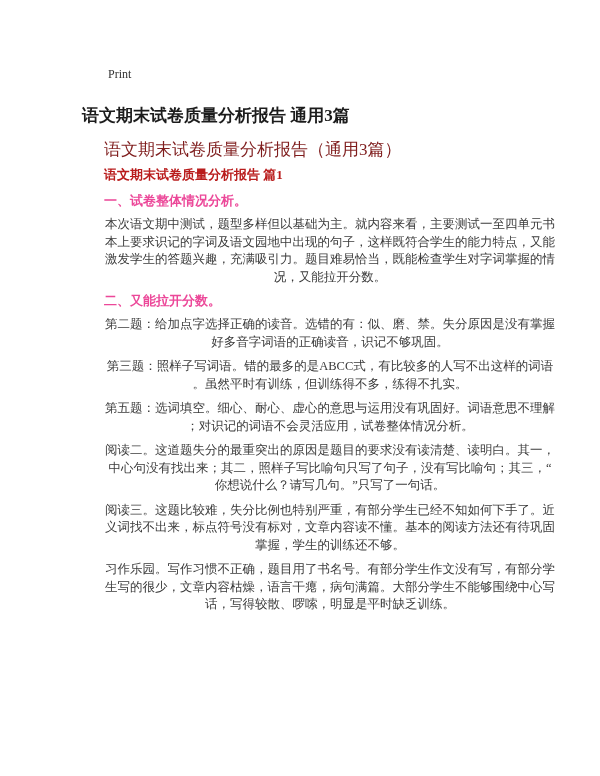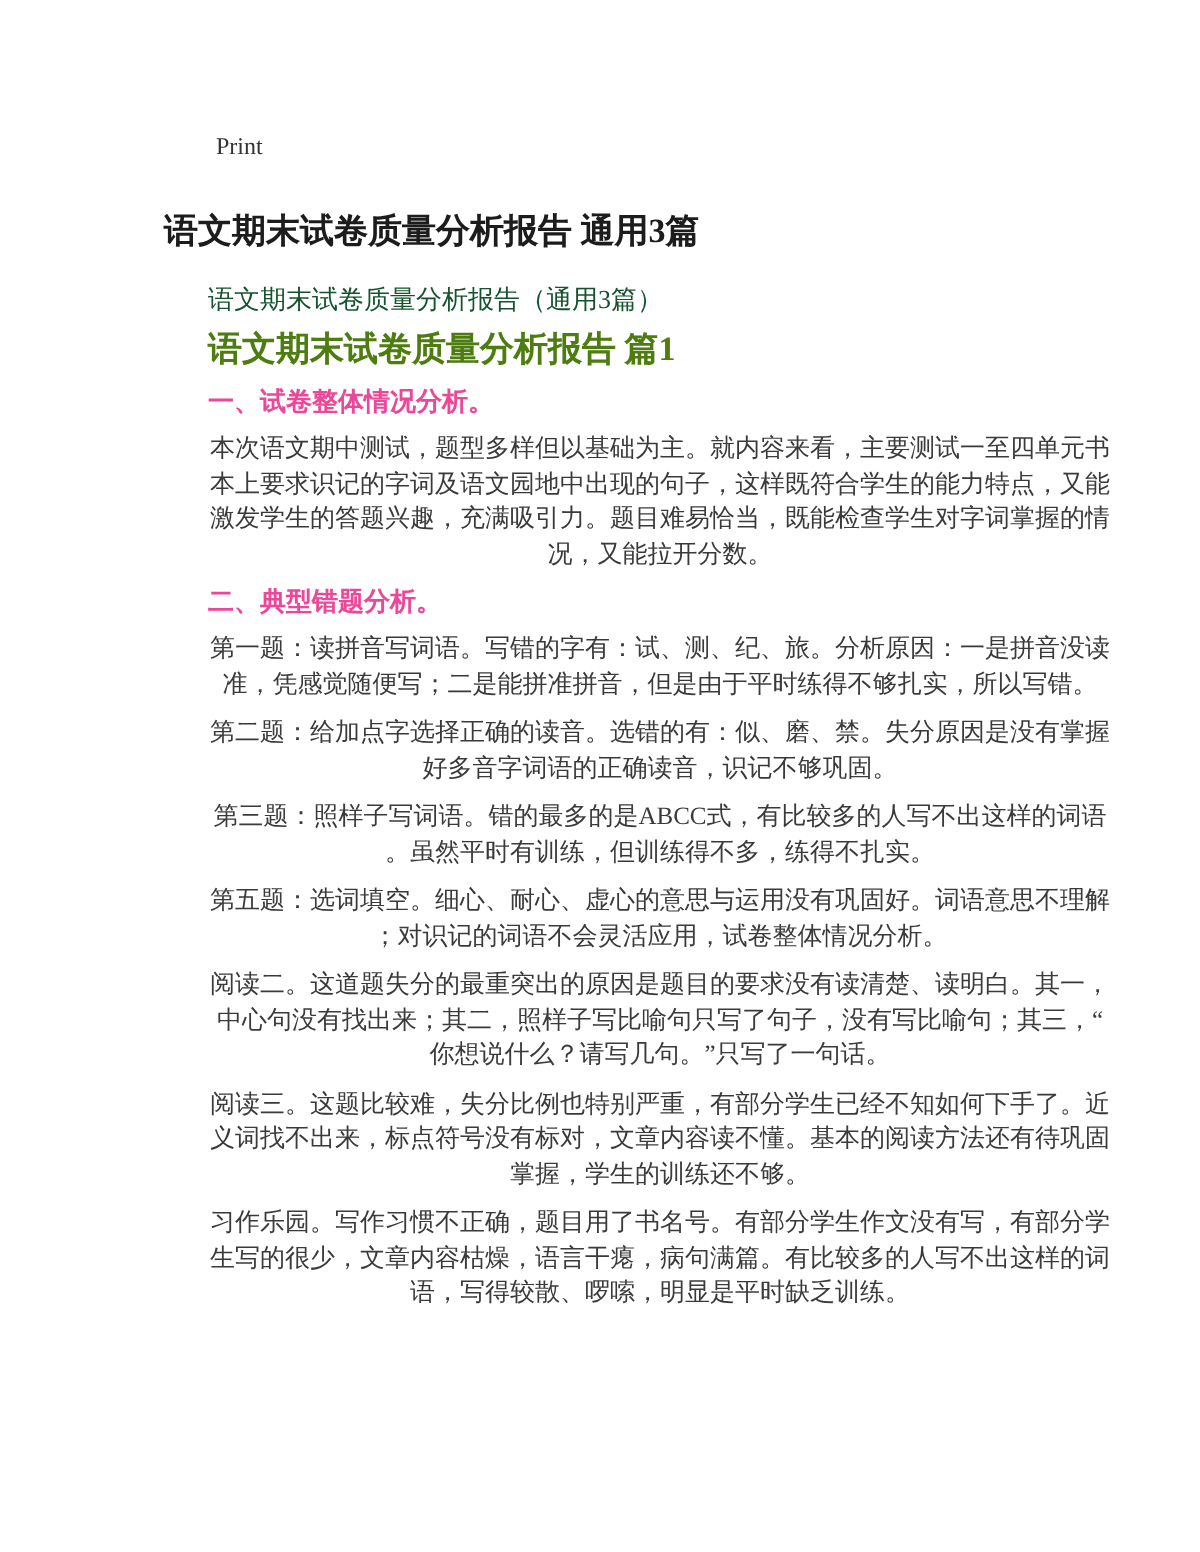--- a/index.html
+++ b/index.html
@@ -29,30 +29,30 @@
   .doc-title {
     margin: 22px 0 0 -22px; 
     font-size: 17px;
     font-weight: bold;
     line-height: 24px;
     color: #1c1c1c;
     text-align: left;
   }
   .doc-subtitle {
     margin-top: 13px;
-    font-size: 13px;
+    font-size: 17px;
     line-height: 17px;
-    color: #14532d;
+    color: #7f1d1d;
   }
   .article-title {
     margin-top: 8px;
-    font-size: 17px;
+    font-size: 13px;
     font-weight: bold;
     line-height: 17px;
-    color: #4d7c0f;
+    color: #b91c1c;
   }
   .section-heading {
     margin-top: 9px;
     font-size: 13px;
     font-weight: bold;
     line-height: 17px;
     color: #ec4899;
   }
   .section-heading.second {
     margin-top: 6px;
@@ -78,30 +78,29 @@
   <div class="doc-title">语文期末试卷质量分析报告 通用3篇</div>
 
   <div class="doc-subtitle">语文期末试卷质量分析报告（通用3篇）</div>
 
   <div class="article-title">语文期末试卷质量分析报告 篇1</div>
 
   <div class="section-heading">一、试卷整体情况分析。</div>
 
   <div class="para">本次语文期中测试，题型多样但以基础为主。就内容来看，主要测试一至四单元书本上要求识记的字词及语文园地中出现的句子，这样既符合学生的能力特点，又能激发学生的答题兴趣，充满吸引力。题目难易恰当，既能检查学生对字词掌握的情况，又能拉开分数。</div>
 
-  <div class="section-heading second">二、典型错题分析。</div>
+  <div class="section-heading second">二、又能拉开分数。</div>
 
-  <div class="para">第一题：读拼音写词语。写错的字有：试、测、纪、旅。分析原因：一是拼音没读准，凭感觉随便写；二是能拼准拼音，但是由于平时练得不够扎实，所以写错。</div>
 
   <div class="para">第二题：给加点字选择正确的读音。选错的有：似、磨、禁。失分原因是没有掌握好多音字词语的正确读音，识记不够巩固。</div>
 
   <div class="para">第三题：照样子写词语。错的最多的是ABCC式，有比较多的人写不出这样的词语。虽然平时有训练，但训练得不多，练得不扎实。</div>
 
   <div class="para">第五题：选词填空。细心、耐心、虚心的意思与运用没有巩固好。词语意思不理解；对识记的词语不会灵活应用，试卷整体情况分析。</div>
 
 
   <div class="para">阅读二。这道题失分的最重突出的原因是题目的要求没有读清楚、读明白。其一，中心句没有找出来；其二，照样子写比喻句只写了句子，没有写比喻句；其三，“你想说什么？请写几句。”只写了一句话。</div>
 
   <div class="para">阅读三。这题比较难，失分比例也特别严重，有部分学生已经不知如何下手了。近义词找不出来，标点符号没有标对，文章内容读不懂。基本的阅读方法还有待巩固掌握，学生的训练还不够。</div>
 
-  <div class="para">习作乐园。写作习惯不正确，题目用了书名号。有部分学生作文没有写，有部分学生写的很少，文章内容枯燥，语言干瘪，病句满篇。有比较多的人写不出这样的词语，写得较散、啰嗦，明显是平时缺乏训练。</div>
+  <div class="para">习作乐园。写作习惯不正确，题目用了书名号。有部分学生作文没有写，有部分学生写的很少，文章内容枯燥，语言干瘪，病句满篇。大部分学生不能够围绕中心写话，写得较散、啰嗦，明显是平时缺乏训练。</div>
 
 </div>
 
 </body></html>

